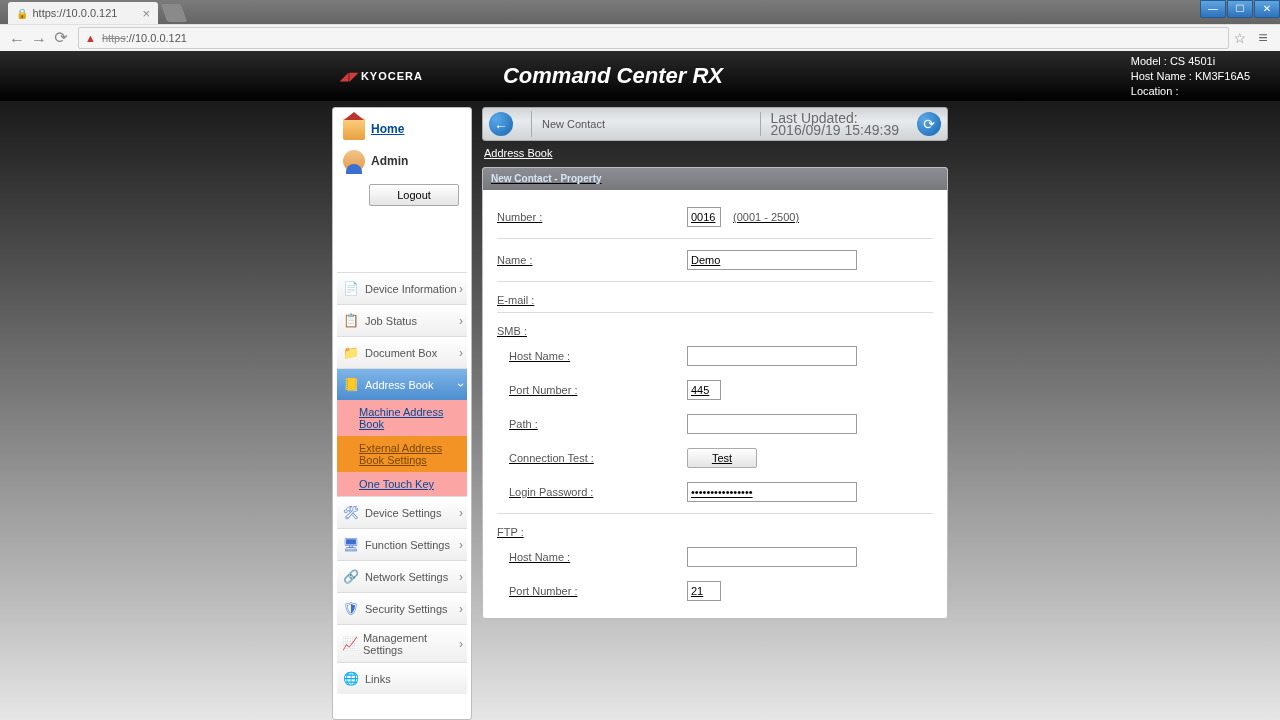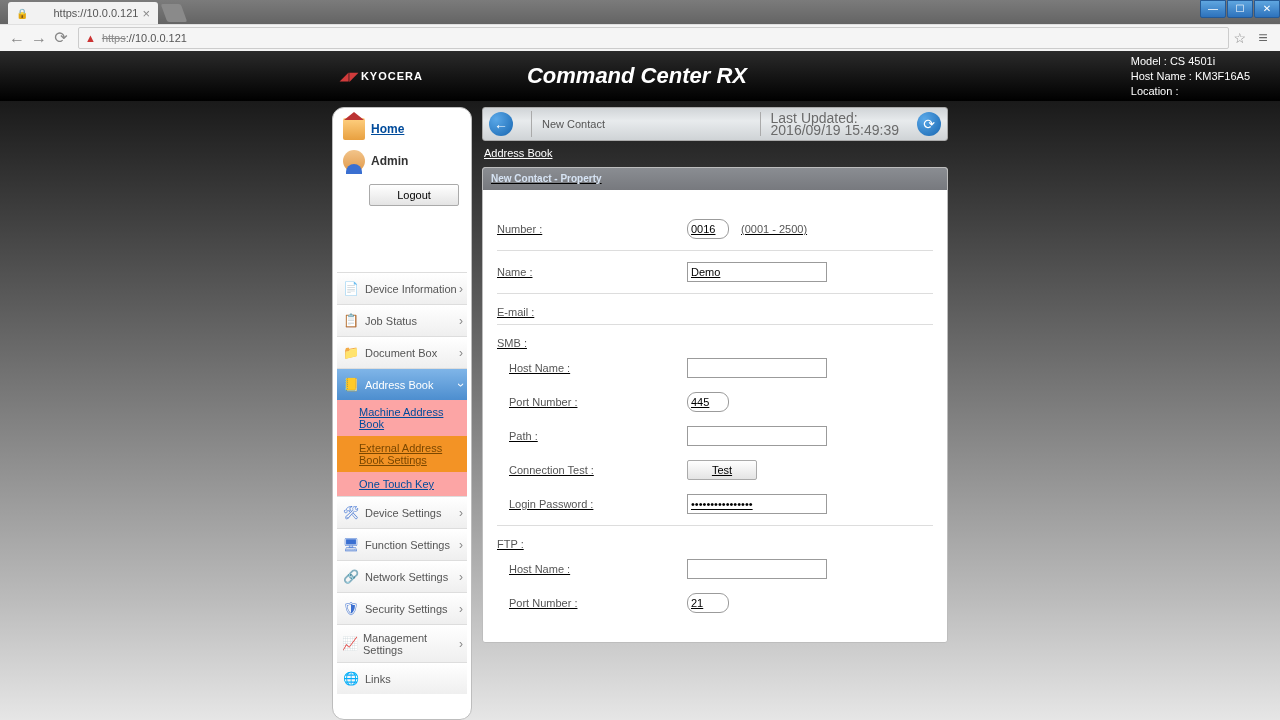--- a/index.html
+++ b/index.html
@@ -1,44 +1,44 @@
 <!DOCTYPE html>
 <html><head>
 <meta charset="utf-8">
 <style>
 * { box-sizing: border-box; margin: 0; padding: 0; }
 body { font-family: Arial, sans-serif; font-size: 11px; width: 1280px; height: 720px; overflow: hidden; background: #fff; }
 .browser-chrome { height: 51px; background: #d9d9d9; }
 .browser-tabs { height: 24px; background: linear-gradient(#7b7b7b,#646464); display: flex; align-items: flex-end; padding-left: 8px; }
 .tab { background: #f2f2f2; width: 150px; height: 22px; display: flex; align-items: center; padding: 0 8px; border-radius: 3px 3px 0 0; font-size: 11px; }
 .tab-lock { color: #1a8f1a; margin-right: 4px; font-size: 10px; }
-.tab-url { flex: 1; color: #555; overflow: hidden; white-space: nowrap; text-overflow: ellipsis; margin-left: 21px; }
+.tab-url { flex: 1; color: #555; overflow: hidden; white-space: nowrap; text-overflow: ellipsis; }
 .tab-close { color: #888; cursor: pointer; font-size: 13px; }
 .newtab { width: 20px; height: 18px; background: #8a8a8a; margin-left: 6px; margin-bottom: 2px; transform: skewX(20deg); border-radius: 2px; }
 .win-controls { position: absolute; right: 0; top: 0; display: flex; }
 .win-btn { width: 26px; height: 18px; background: linear-gradient(#5fa6e0,#2d72bc); border: 1px solid #255a96; color: #fff; font-size: 10px; text-align: center; line-height: 16px; border-radius: 0 0 2px 2px; margin-left: 1px; }
 .addr-bar { height: 27px; background: #f5f5f5; display: flex; align-items: center; padding: 0 6px; border-top: 1px solid #e0e0e0; }
 .nav-btn { width: 22px; height: 22px; color: #888; font-size: 16px; text-align: center; line-height: 22px; cursor: pointer; }
 .url-field { flex: 1; height: 22px; border: 1px solid #ccc; border-radius: 2px; padding: 0 6px; display: flex; align-items: center; margin-left: 6px; }
 .url-danger { color: #c33; font-size: 11px; margin-right: 6px; }
 .proto-strike { text-decoration: line-through; color: #888; }
 .url-text { color: #555; }
 .menu-btn { width: 22px; height: 22px; color: #666; text-align: center; line-height: 22px; font-size: 16px; margin-left: 6px; }
 .star-btn { color: #888; font-size: 14px; margin-left: 4px; }
 
 .dark-band { height: 50px; background: linear-gradient(#2b2b2b,#000); display: flex; align-items: center; }
-.brand-block { margin-left: 340px; color: #fff; display: flex; align-items: center; gap: 24px; }
+.brand-block { margin-left: 340px; color: #fff; display: flex; align-items: center; }
 .kyocera-logo { font-size: 11px; letter-spacing: 1px; color: #fff; font-weight: bold; }
 .kyo-triangle { color: #d13b3b; margin-right: 2px; }
 .cc-title { font-family: Arial, sans-serif; font-size: 22px; font-style: italic; font-weight: bold; margin-left: 80px; text-transform: none; }
 .device-info { position: absolute; right: 30px; top: 54px; color: #fff; font-size: 11px; line-height: 15px; }
 
 .body-bg { background: linear-gradient(#1a1a1a 0%, #bababa 80%, #e6e6e6 100%); height: 619px; display: flex; justify-content: center; padding-top: 6px; }
 .app-wrap { width: 616px; display: flex; }
-.sidebar { width: 140px; background: #fff; border: 1px solid #bdbdbd; border-radius: 12px; padding: 6px 4px; display: flex; flex-direction: column; margin-right: 10px; }
+.sidebar { width: 140px; background: #fff; border: 1px solid #bdbdbd; border-radius: 3px; padding: 6px 4px; display: flex; flex-direction: column; margin-right: 10px; }
 .home-row { display: flex; align-items: center; padding: 4px 6px; color: #004b9b; font-weight: bold; font-size: 12px; text-decoration: underline; cursor: pointer; }
 .home-ic { width: 22px; height: 22px; background: linear-gradient(#ffd080,#e8a040); border-radius: 2px; position: relative; margin-right: 6px; }
 .home-ic::before { content: ""; position: absolute; top: -6px; left: 1px; border-left: 10px solid transparent; border-right: 10px solid transparent; border-bottom: 8px solid #b33; }
 .admin-row { display: flex; align-items: center; padding: 6px 6px; color: #333; font-weight: bold; font-size: 12px; }
 .admin-ic { width: 22px; height: 22px; background: linear-gradient(#f2c48a,#e29a4a); border-radius: 50%; margin-right: 6px; position: relative; }
 .admin-ic::after { content: ""; position: absolute; bottom: -2px; left: 3px; width: 16px; height: 10px; background: #3a6fd1; border-radius: 8px 8px 0 0; }
 .logout-btn { width: 90px; height: 22px; margin: 6px 0 6px 32px; background: linear-gradient(#fff,#e4e4e4); border: 1px solid #aaa; border-radius: 2px; font-size: 11px; cursor: pointer; }
 .nav-spacer { flex: 0 0 60px; }
 .nav-item { height: 32px; display: flex; align-items: center; padding: 0 4px; border-top: 1px solid #ddd; font-size: 11px; color: #555; cursor: pointer; background: linear-gradient(#fff,#efefef); }
 .nav-item.active { background: linear-gradient(#7fb5e8,#4d8ecf); color: #fff; }
@@ -53,26 +53,26 @@
 .titlebar { height: 34px; background: linear-gradient(#d0d4d7,#e8ebed 40%,#cfd3d6); border-radius: 3px; border: 1px solid #aaa; display: flex; align-items: center; padding: 0 6px; margin-bottom: 6px; }
 .back-circle { width: 24px; height: 24px; border-radius: 50%; background: radial-gradient(circle at 30% 30%, #5aa8e8, #1766b1); color: #fff; display: flex; align-items: center; justify-content: center; font-size: 14px; margin-right: 8px; cursor: pointer; }
 .titlebar-sep { width: 1px; height: 26px; background: #aaa; margin: 0 10px; }
 .titlebar-label { color: #555; font-size: 11px; flex: 1; }
 .updated-box { border-left: 1px solid #aaa; padding: 0 10px; font-size: 14px; color: #6a6a6a; line-height: 12px; }
 .refresh-circle { width: 24px; height: 24px; border-radius: 50%; background: radial-gradient(circle at 30% 30%, #5aa8e8, #1766b1); color: #fff; display: flex; align-items: center; justify-content: center; font-size: 14px; margin-left: 8px; cursor: pointer; }
 
 .bc { color: #fff; font-size: 11px; text-decoration: underline; margin: 0 0 8px 2px; cursor: pointer; display: inline-block; }
 .panel { background: #fff; border: 1px solid #bdbdbd; border-radius: 3px; overflow: hidden; text-decoration: underline; }
 .panel-hdr { height: 22px; background: linear-gradient(#8a8d92,#77797e); color: #d6e3f3; font-size: 10px; padding: 0 8px; line-height: 22px; font-weight: bold; }
-.form { padding: 22px 14px; }
+.form { padding: 10px 14px; }
 .field-row { display: flex; align-items: center; padding: 7px 0; }
 .field-label { width: 190px; color: #555; font-size: 11px; }
 .field-label.sub { padding-left: 12px; }
-.field-input { width: 140px; height: 20px; border: 1px solid #9b9b9b; font-size: 11px; padding: 0 3px; }
-.field-input.num { width: 42px; border-radius: 9px; }
+.field-input { width: 170px; height: 20px; border: 1px solid #9b9b9b; font-size: 11px; padding: 0 3px; }
+.field-input.num { width: 34px; }
 .range-hint { color: #555; margin-left: 12px; font-size: 11px; }
 .hr { border-bottom: 1px solid #ddd; margin: 4px 0 4px 0; }
 .section-label { color: #555; font-size: 11px; padding: 8px 0 2px 0; }
 .test-btn { width: 70px; height: 20px; background: linear-gradient(#fff,#e4e4e4); border: 1px solid #aaa; border-radius: 2px; font-size: 11px; cursor: pointer; }
 .ic-orange { color: #e8a040; }
 .ic-blue { color: #3a6fd1; }
 .ic-green { color: #3a9a3a; }
 </style>
 </head>
 <body>

